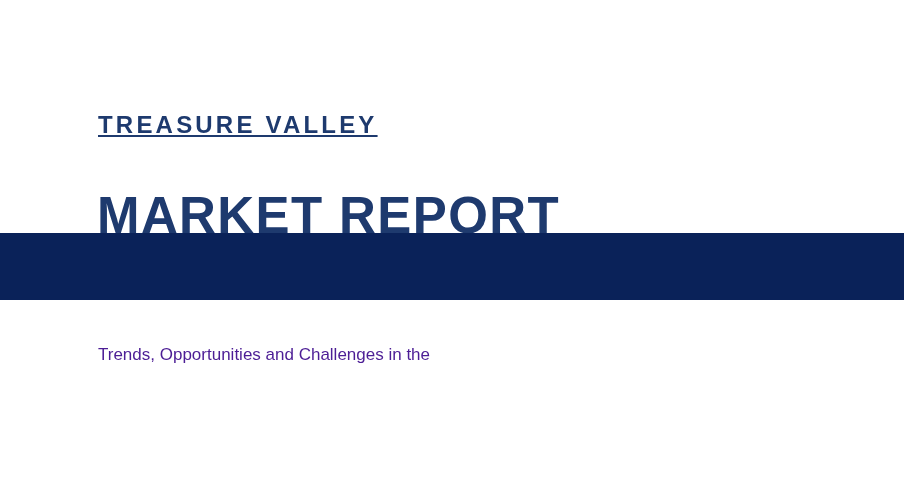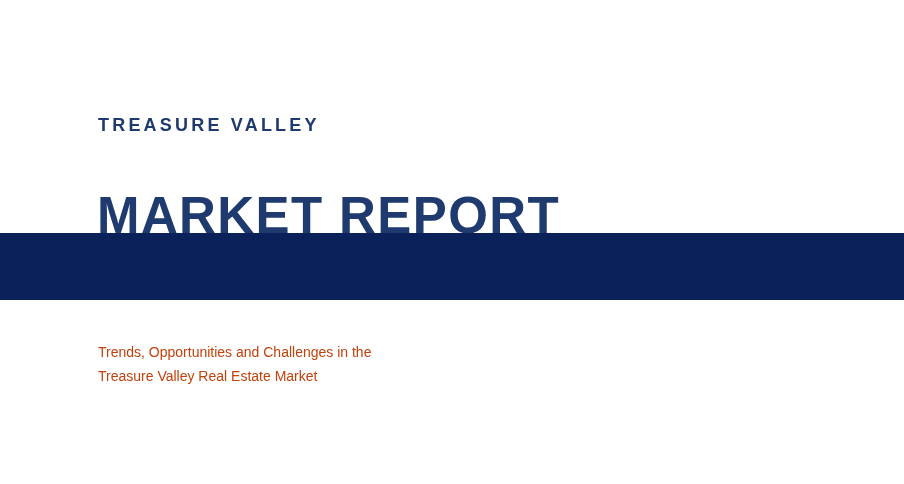--- a/index.html
+++ b/index.html
@@ -26,26 +26,27 @@
     position: absolute;
     left: 0;
     top: 0;
     width: 904px;
   }
 
   .eyebrow {
     position: absolute;
     left: 98px;
     top: 108px;
-    font-size: 18px;
+    font-size: 24px;
     font-weight: bold;
     letter-spacing: 3.2px;
     line-height: 34px;
     color: #1e3a6e;
     white-space: nowrap;
+    text-decoration: underline;
   }
 
   .main-title {
     position: absolute;
     left: 97px;
     top: 149px;
     font-size: 51px;
     font-weight: bold;
     letter-spacing: 1.4px;
     line-height: 66px;
@@ -74,24 +75,24 @@
     color: #ffffff;
     white-space: nowrap;
   }
 
   
   .subtitle {
     position: absolute;
     left: 98px;
     top: 326px;
     width: 560px;
-    font-size: 14px;
+    font-size: 17px;
     font-weight: normal;
     line-height: 24px;
-    color: #c2410c;
+    color: #4c1d95;
   }
   .subtitle-line {
     display: block;
     white-space: nowrap;
   }
 </style>
 </head>
 <body>
 
 <div class="page">
@@ -101,16 +102,15 @@
 
     <h1 class="main-title">MARKET REPORT</h1>
   </div>
 
   <div class="date-band">
     <div class="date-band-label">December 2022</div>
   </div>
 
   <p class="subtitle">
     <span class="subtitle-line">Trends, Opportunities and Challenges in the</span>
-    <span class="subtitle-line">Treasure Valley Real Estate Market</span>
   </p>
 
 </div>
 
 </body></html>

